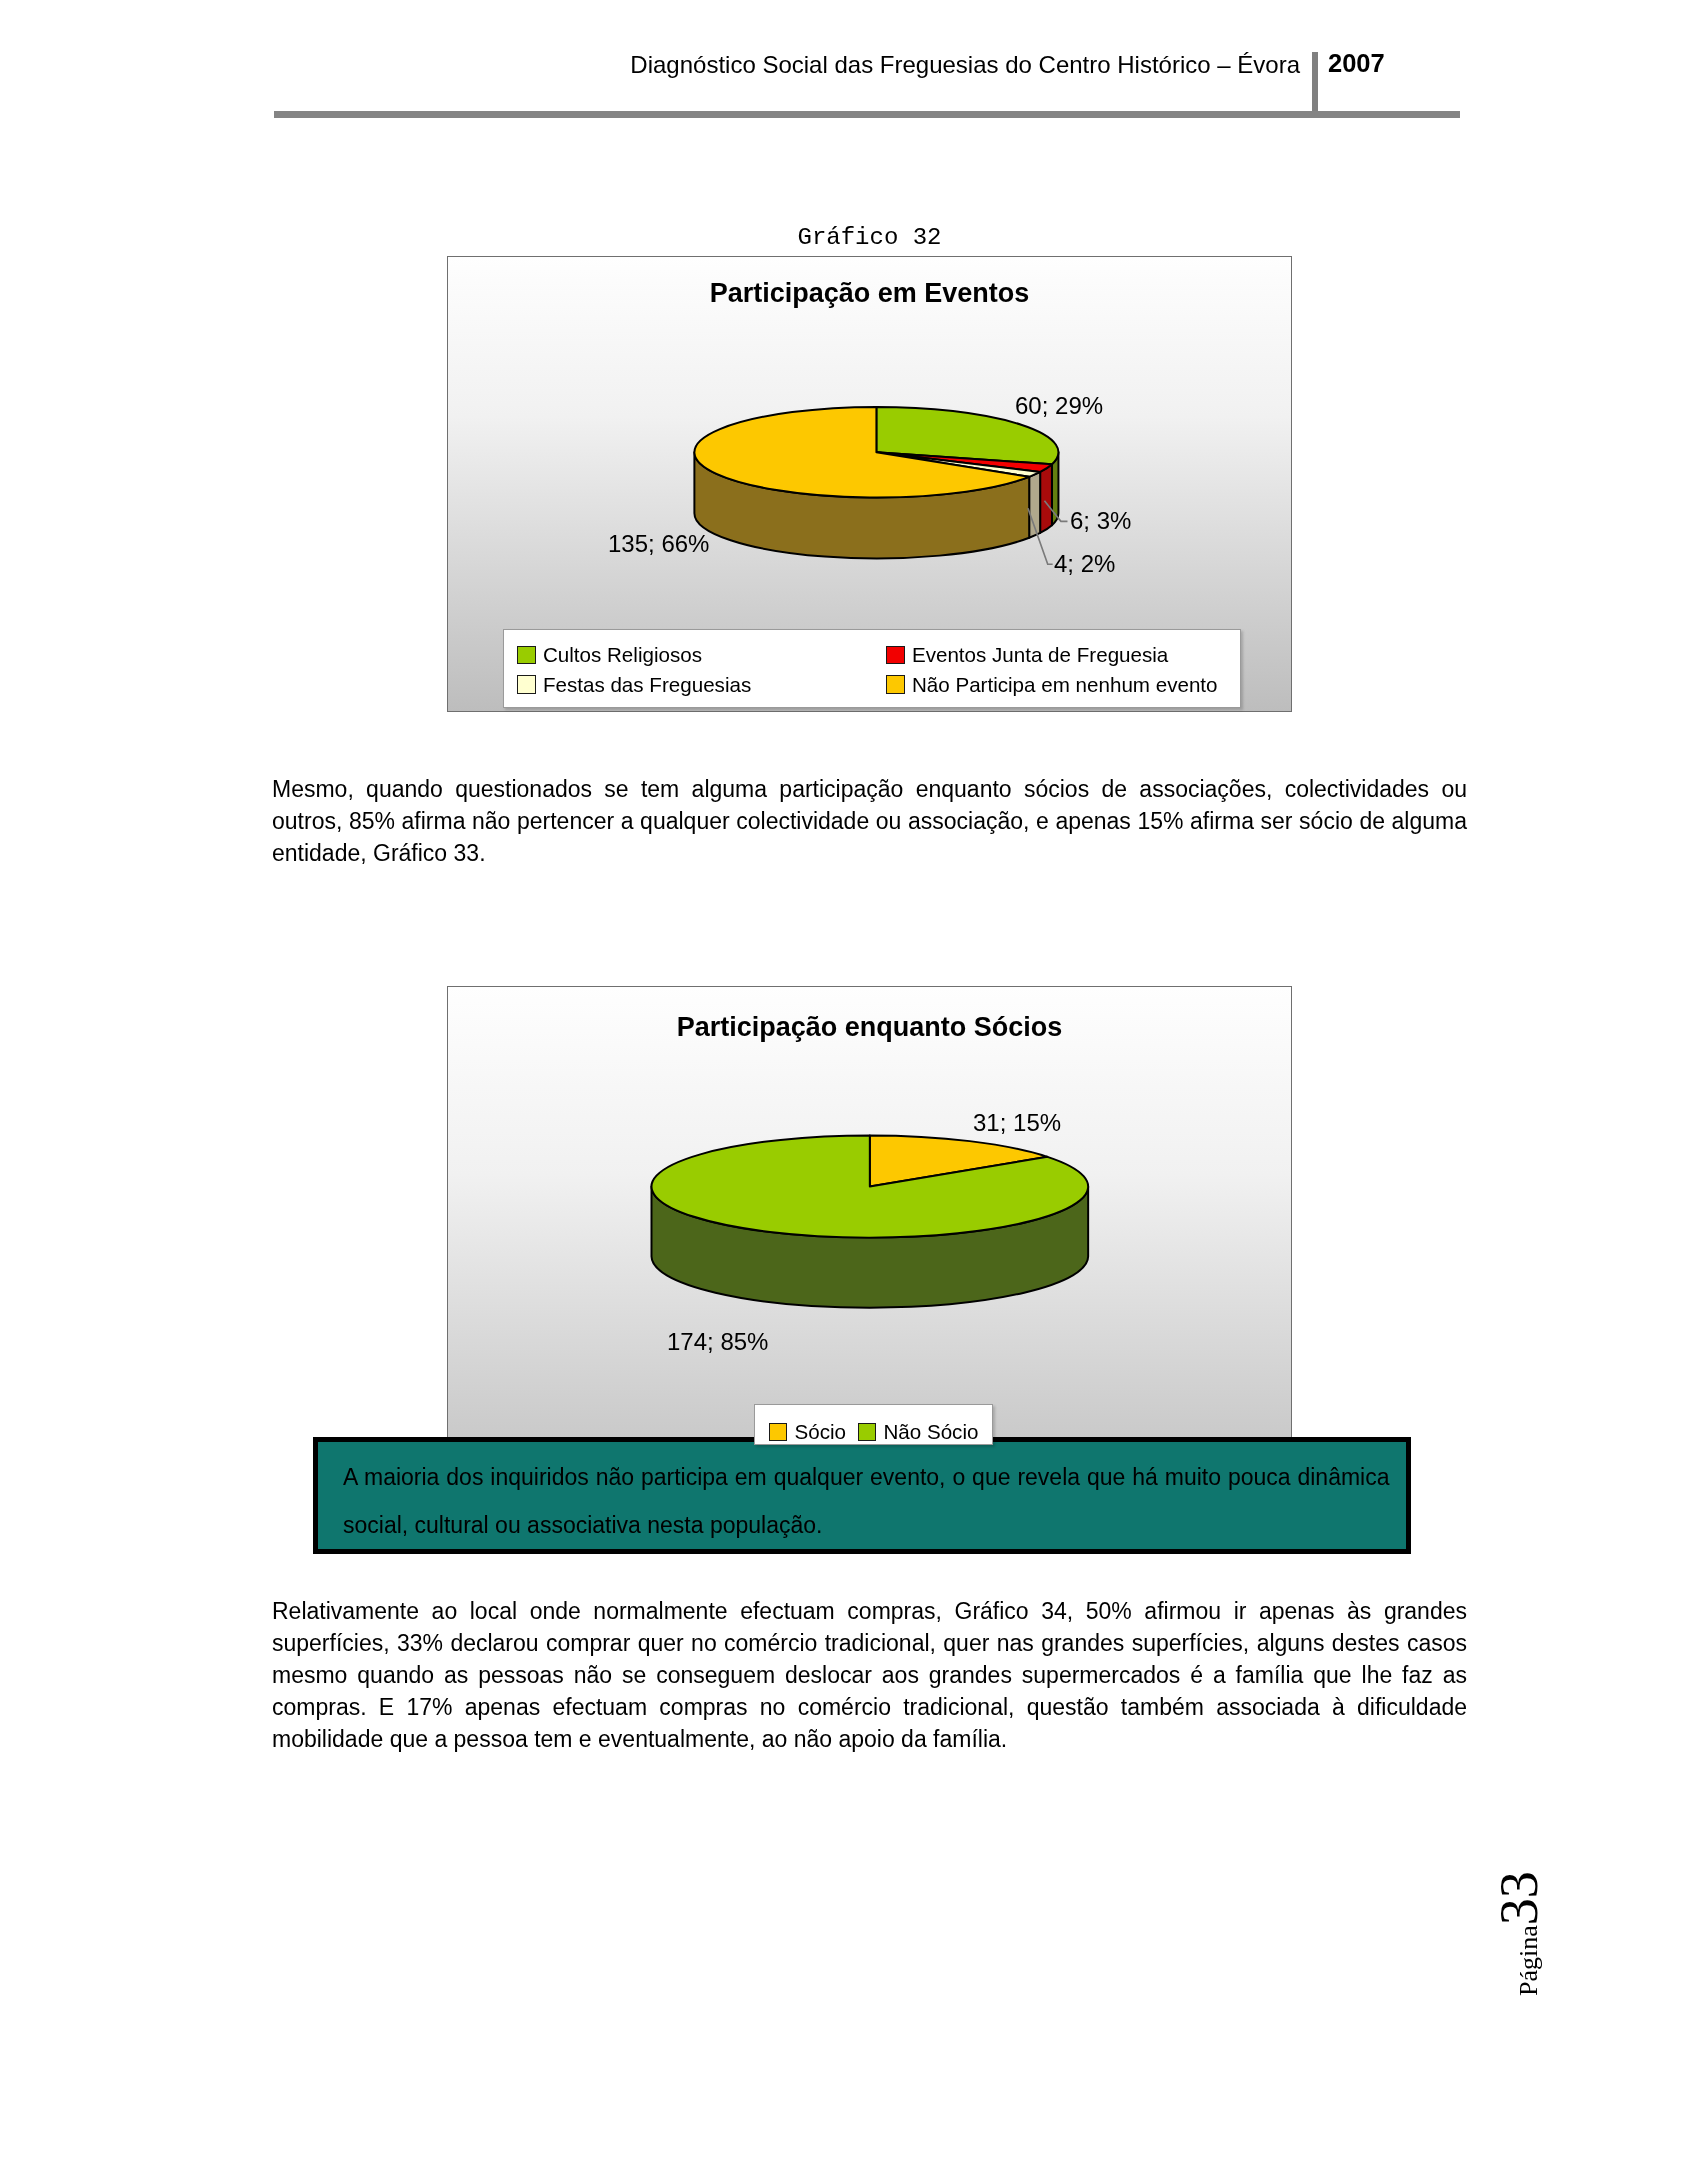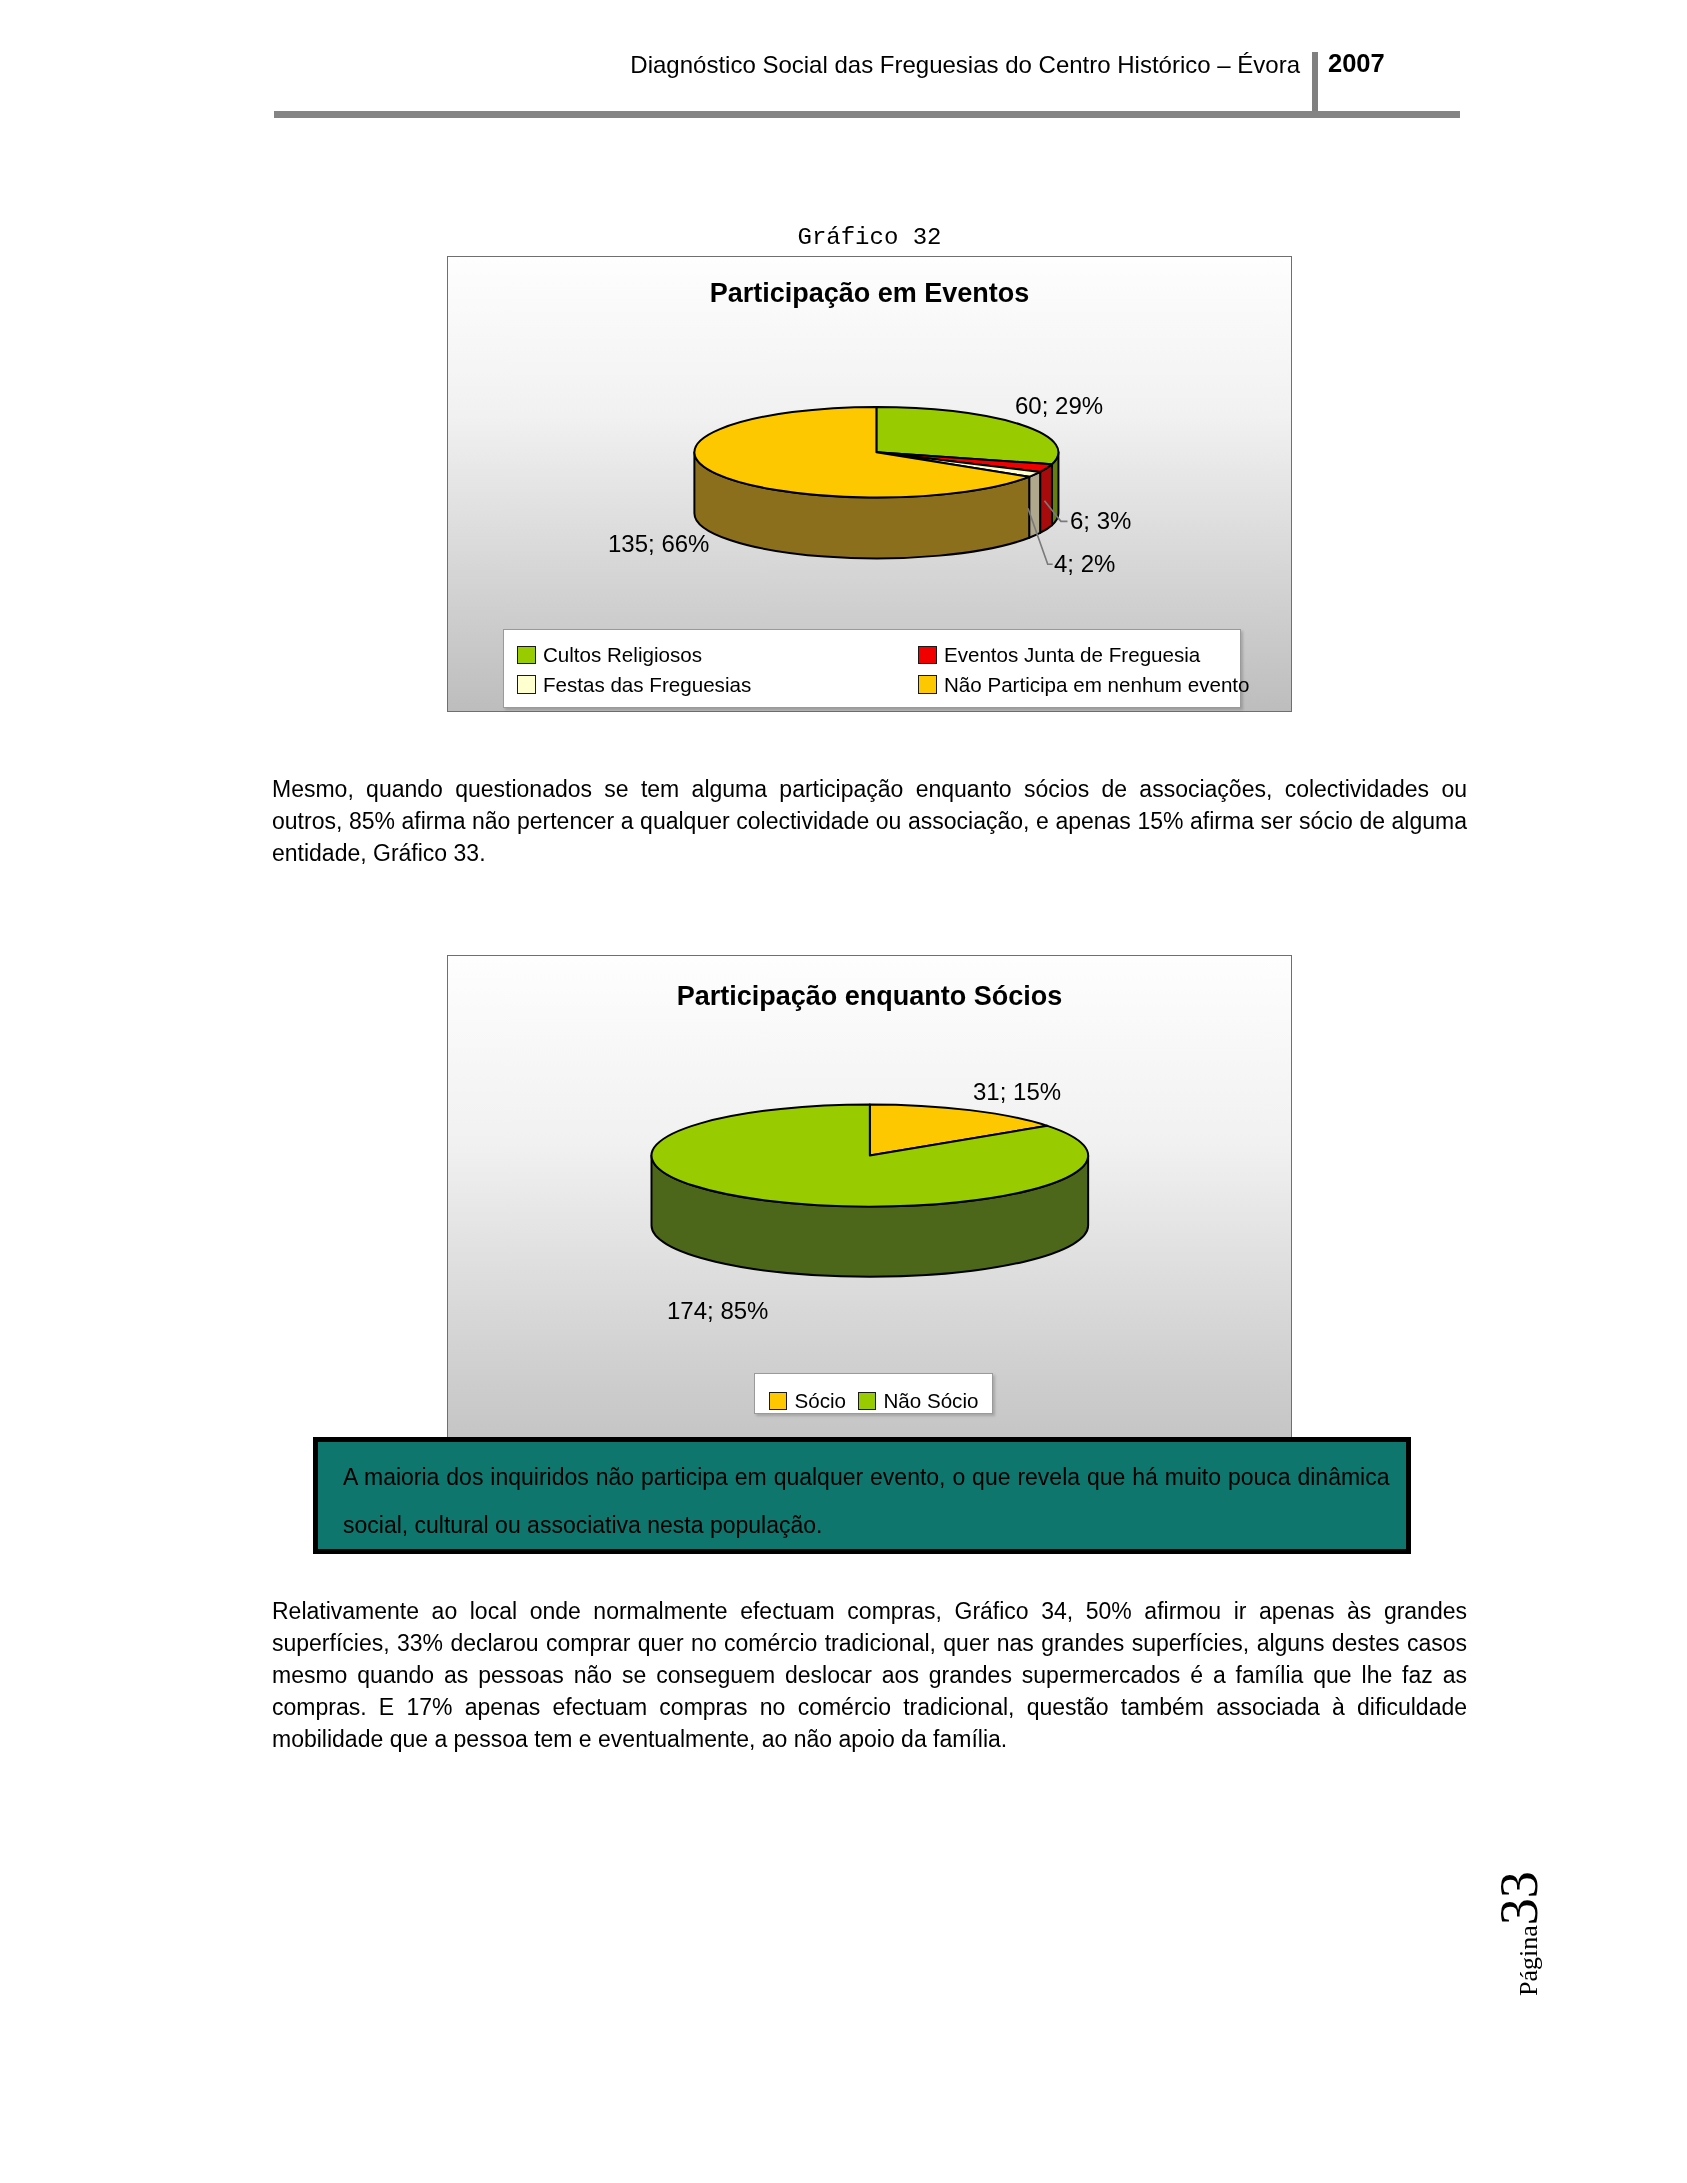--- a/index.html
+++ b/index.html
@@ -18,21 +18,21 @@
   .chart-box{
     position:absolute;left:447px;width:845px;border:1.6px solid #6f6f6f;box-sizing:border-box;
     background:linear-gradient(180deg,#fefefe 0%,#f1f1f1 35%,#bdbdbd 100%);
   }
   .chart-box .chart-title{position:absolute;left:0;width:100%;text-align:center;
     font-size:27px;font-weight:bold;z-index:3;}
   .pie-svg{position:absolute;left:0;top:0;z-index:1;}
   .pie-label{position:absolute;font-size:24px;white-space:nowrap;z-index:2;}
   
   .legend{position:absolute;background:#ffffff;border:1.6px solid #9a9a9a;box-sizing:border-box;
-    box-shadow:1.6px 1.6px 2.5px rgba(0,0,0,0.18);z-index:2;font-size:20.6px;gap:32px;}
+    box-shadow:1.6px 1.6px 2.5px rgba(0,0,0,0.18);z-index:2;font-size:20.6px;}
   .legend-grid{display:grid;grid-template-columns:369px auto;row-gap:5.8px;
     padding:10.7px 5px 8.2px 13px;align-content:center;}
   .legend-row{display:flex;align-items:flex-end;justify-content:center;gap:11.5px;height:100%;}
   .legend-item{display:flex;align-items:center;white-space:nowrap;}
   .legend-marker{display:inline-block;width:16.5px;height:16.5px;border:1.6px solid #1a1a1a;
     margin-right:7.4px;flex:0 0 auto;}
   
   .para{position:absolute;left:272px;width:1195px;font-size:23px;line-height:32px;
     text-align:justify;}
   .callout{position:absolute;left:313px;top:1437px;width:1098px;height:117px;
@@ -92,21 +92,21 @@
       <span class="legend-item">
         <span class="legend-marker" style="background: rgb(253, 200, 0);"></span>
         <span>Não Participa em nenhum evento</span>
       </span>
     </div>
   </div>
 
   <div class="para" style="top:773px">Mesmo, quando questionados se tem alguma participação enquanto sócios de associações, colectividades ou outros, 85% afirma não pertencer a qualquer colectividade ou associação, e apenas 15% afirma ser sócio de alguma entidade, Gráfico 33.</div>
 
 
-  <div class="chart-box" style="top:955px;height:536px">
+  <div class="chart-box" style="top:986px;height:536px">
     <div class="chart-title" style="top:25px">Participação enquanto Sócios</div>
     <svg id="pie2" class="pie-svg" width="842" height="465" viewBox="0 0 1022 564">
         <path d="M 777 242 A 265 62 0 0 1 247 242 v 85 A 265 62 0 0 0 777 327 Z" fill="#4c661a" stroke="#000" stroke-width="2.4" stroke-linejoin="round"></path>
         <path d="M 512 242 L 512 180 A 265 62 0 0 1 727.5767205706671 205.94272020725973 Z" fill="#fdc800" stroke="#000" stroke-width="2.4" stroke-linejoin="round"></path>
         <path d="M 512 242 L 727.5767205706671 205.94272020725973 A 265 62 0 1 1 511.99999999999994 180 Z" fill="#99cc00" stroke="#000" stroke-width="2.4" stroke-linejoin="round"></path>
       </svg>
     <div class="pie-label" style="left:525px;top:122px">31; 15%</div>
     <div class="pie-label" style="left:219px;top:341px">174; 85%</div>
 
     <div class="legend" style="left:306px;top:417px;width:239px;height:41px">

